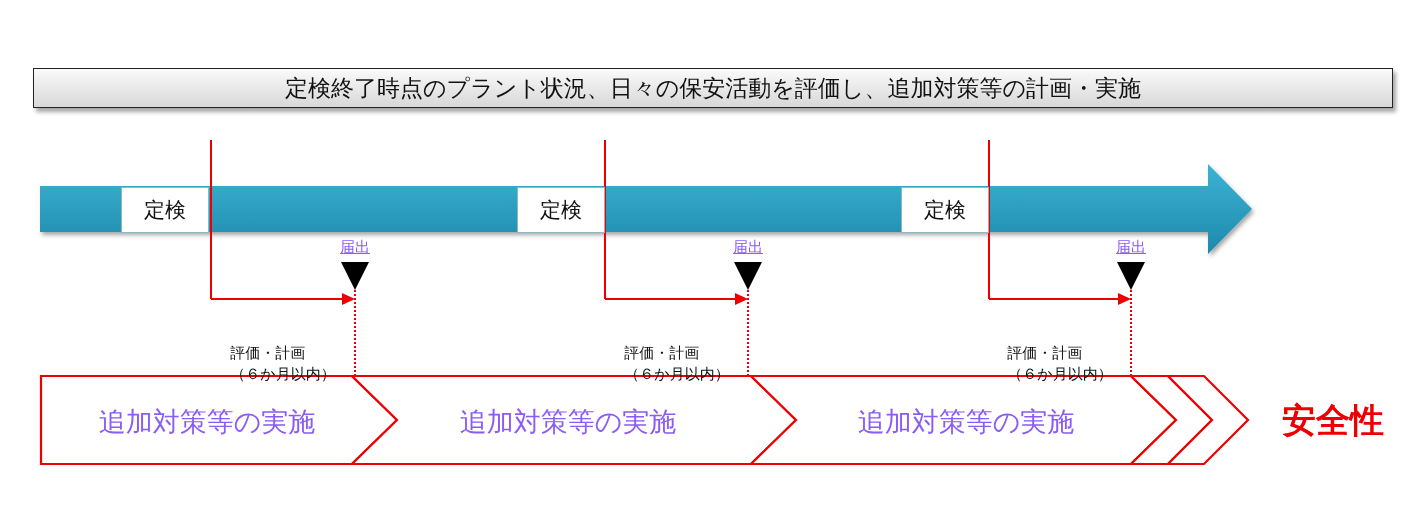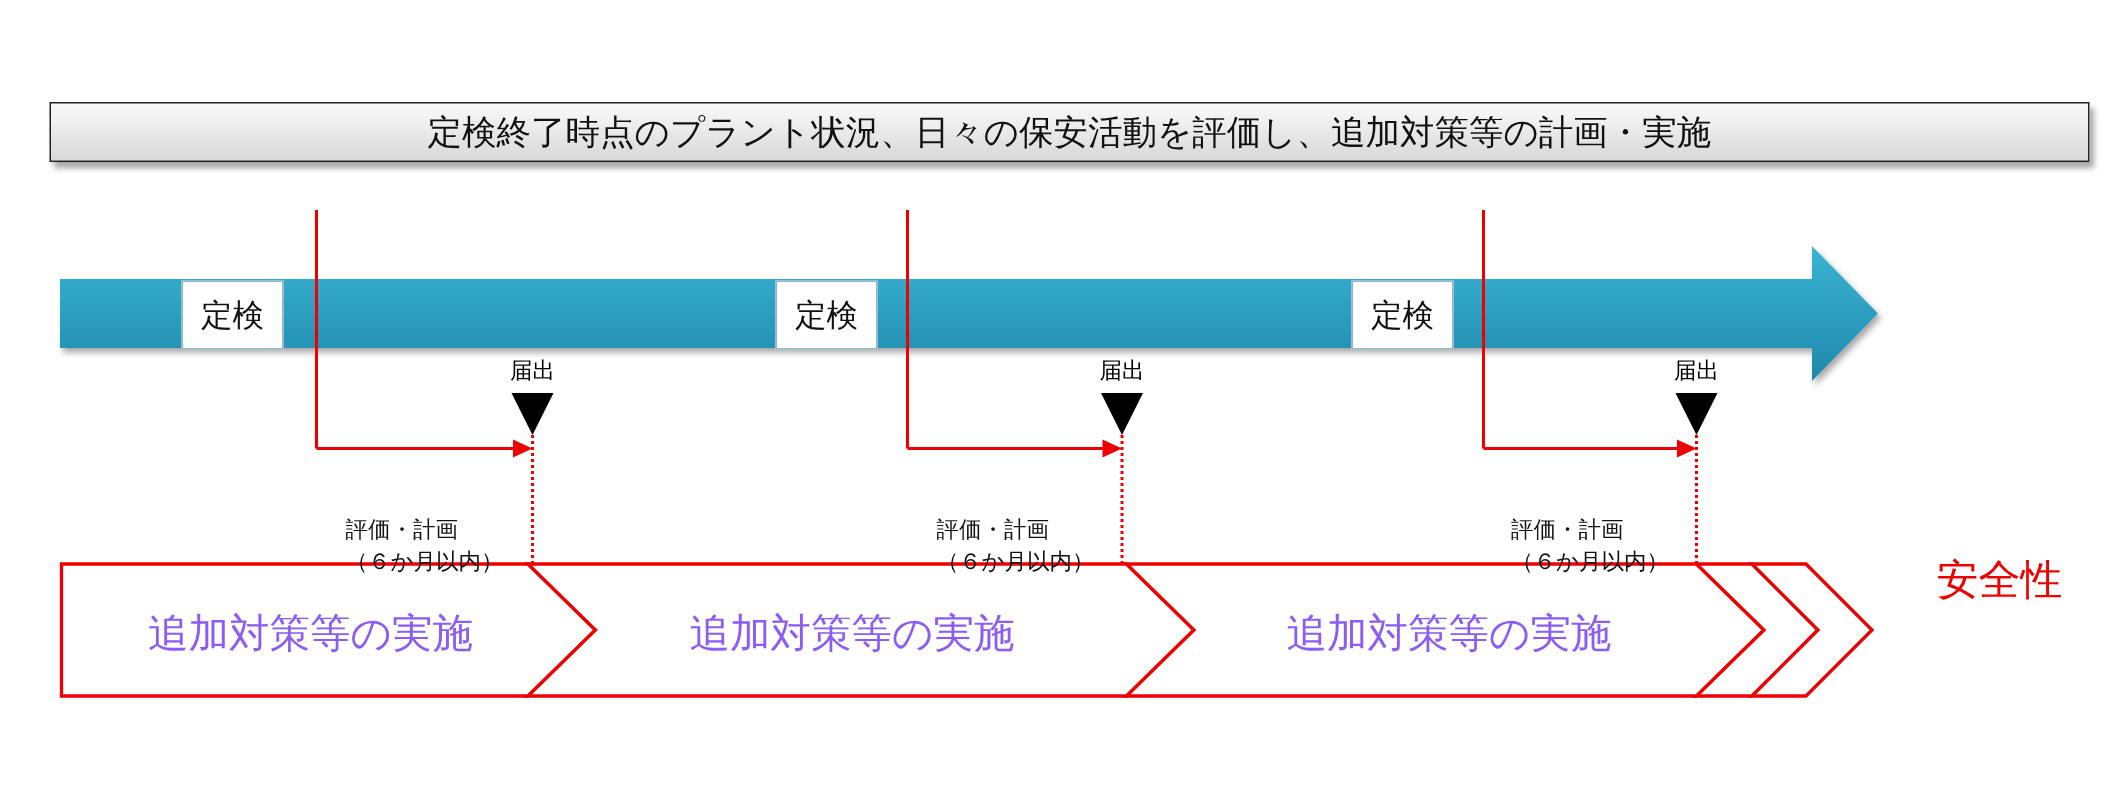--- a/index.html
+++ b/index.html
@@ -5,27 +5,27 @@
   html, body { margin:0; padding:0; background:#ffffff; }
   body { width:1416px; height:526px; position:relative; overflow:hidden;
          font-family:"DejaVu Sans", "Liberation Sans", sans-serif; }
   #canvas { position:absolute; left:0; top:0; }
   .abs { position:absolute; white-space:nowrap; }
   .banner { left:33px; top:68px; width:1360px; height:40px; box-sizing:border-box;
             border:1.5px solid #222; background:linear-gradient(#fafafa,#d8d8d8);
             box-shadow:3px 4px 4px rgba(0,0,0,0.35);
             display:flex; align-items:center; justify-content:center;
             font-size:23px; color:#111; }
-  .inspect { width:68px; height:46px; top:187px; background:#fff; border:1px solid #8fb6c8;
+  .inspect { width:88px; height:46px; top:187px; background:#fff; border:1px solid #8fb6c8;
              box-sizing:border-box; display:flex; align-items:center; justify-content:center;
              font-size:21px; color:#111; }
-  .notice { font-size:15px; color:#000000; top:238px; transform:translateX(-50%); }
+  .notice { font-size:15px; color:#8b5cf6; top:238px; transform:translateX(-50%);text-decoration:underline; }
   .plan { font-size:15px; color:#111; text-align:left; transform:translateX(-50%); line-height:21px; top:315px;margin-top:28px; }
   .impl { font-size:27px; color:#8b5cf6; top:404px; transform:translateX(-50%); }
-  .safety { left:1278px; top:368px; color:#ee0000; font-weight:normal; font-size:28px;
+  .safety { left:1278px; top:401px; color:#ee0000; font-weight:bold; font-size:34px;
             line-height:38px; text-align:center; width:110px; }
 </style>
 </head>
 <body>
 
 <svg id="canvas" width="1416" height="526">
   <defs>
     <linearGradient id="blueGrad" x1="0" y1="0" x2="0" y2="1">
       <stop offset="0" stop-color="#3bb4d4"></stop>
       <stop offset="1" stop-color="#1f88ab"></stop>

